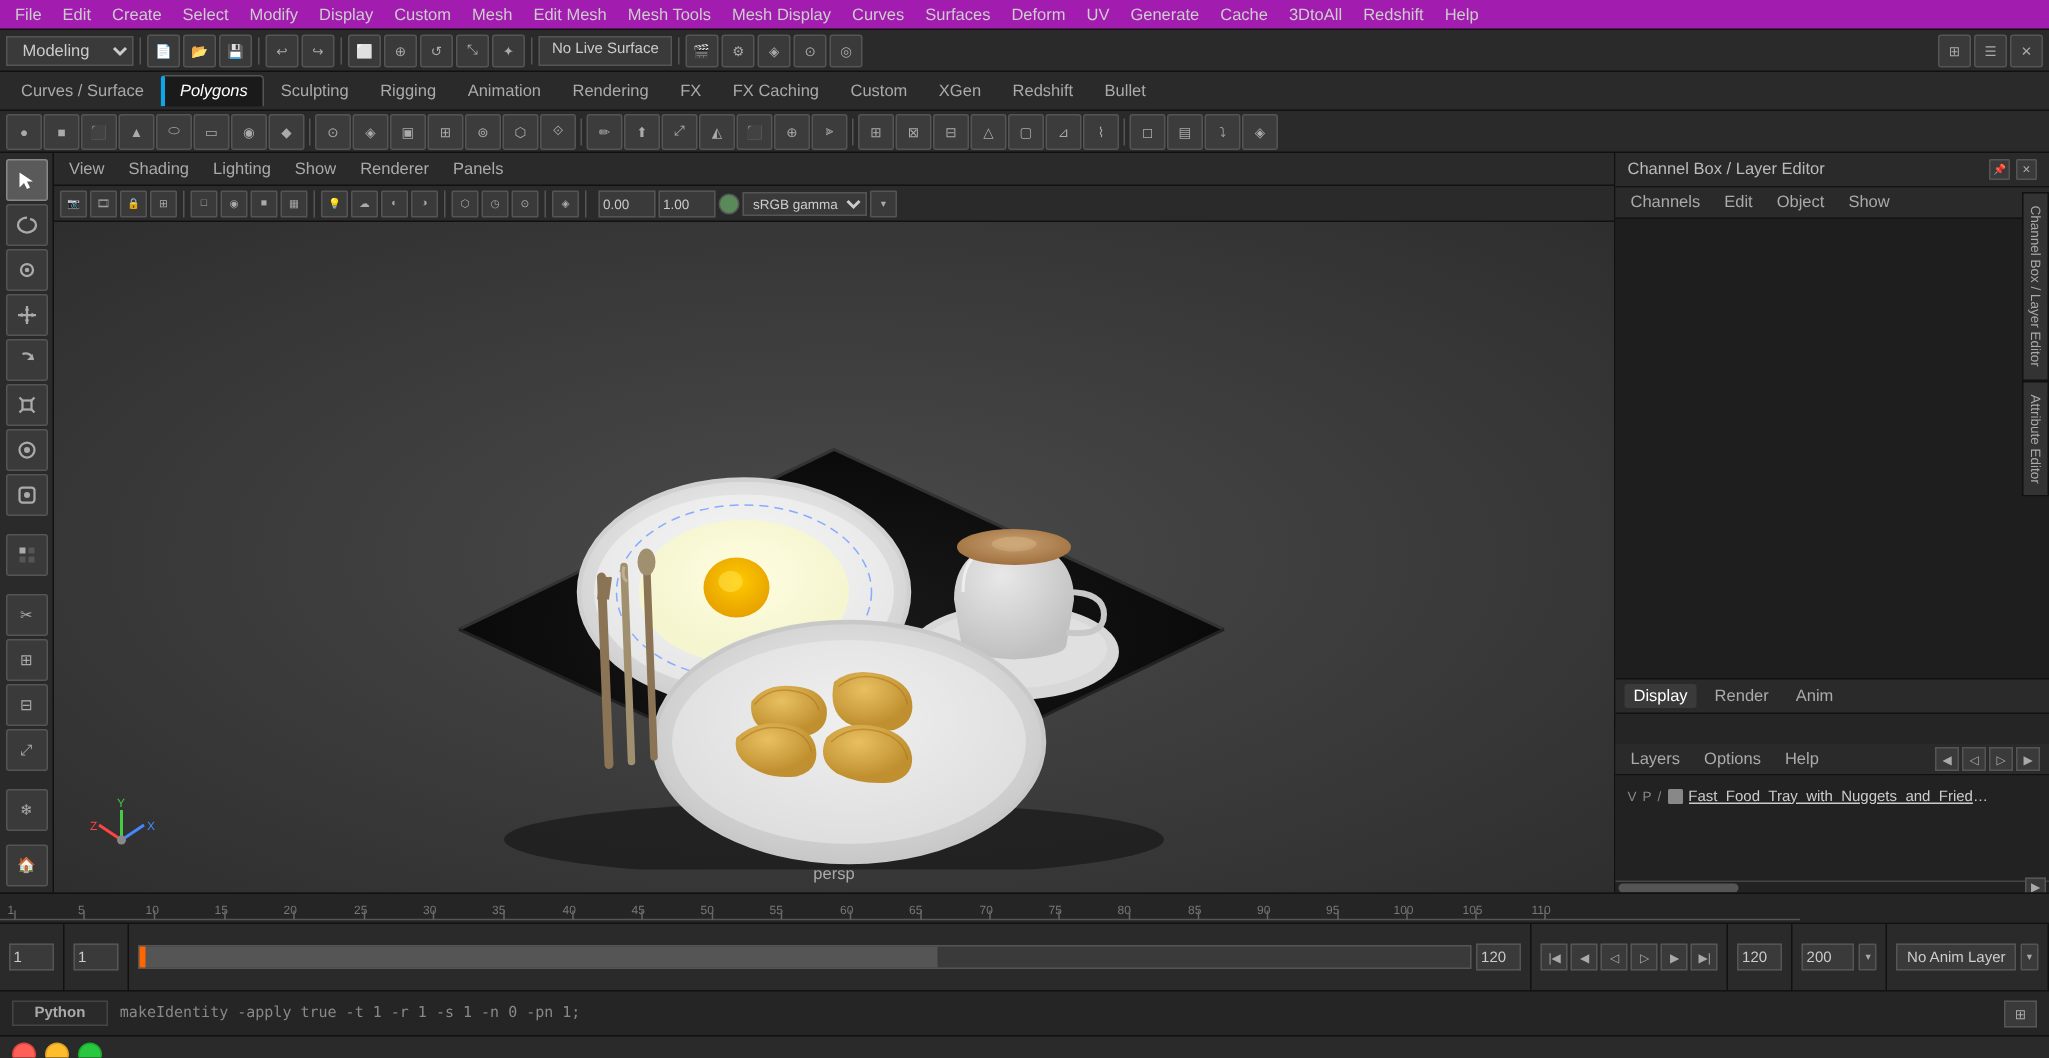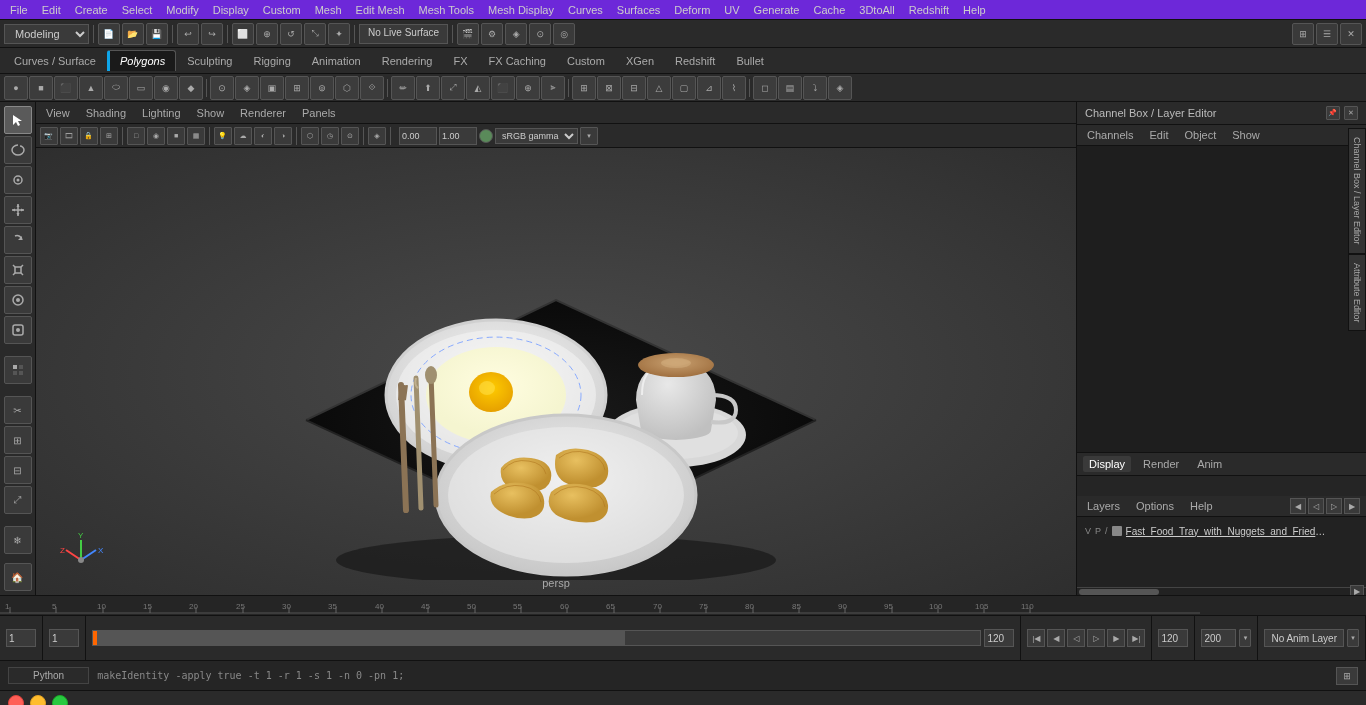--- a/index.html
+++ b/index.html
@@ -10,21 +10,21 @@
       font-family: 'Arial', sans-serif;
       font-size: 11px;
       color: #cccccc;
       overflow: hidden;
     }
 
     
     #menu-bar {
       display: flex;
       align-items: center;
-      background: #6d28d9;
+      background: #a21caf;
       height: 20px;
       padding: 0 4px;
       gap: 2px;
       border-bottom: 1px solid #111;
     }
     .menu-item {
       padding: 2px 6px;
       cursor: pointer;
       font-size: 11px;
       color: #ccc;
@@ -386,23 +386,24 @@
       background: #252525;
       border-top: 1px solid #111;
       display: flex;
       align-items: center;
       padding: 0 8px;
       gap: 8px;
     }
     .bottom-label {
       font-size: 10px;
       color: #aaa;
-      padding: 2px 24px;
+      padding: 2px 14px;
       background: #2a2a2a;
       border: 1px solid #444;
+      font-weight: bold;
     }
     .bottom-cmd {
       flex: 1;
       font-size: 10px;
       color: #888;
       font-family: monospace;
     }
     .bottom-btn {
       width: 22px;
       height: 18px;

